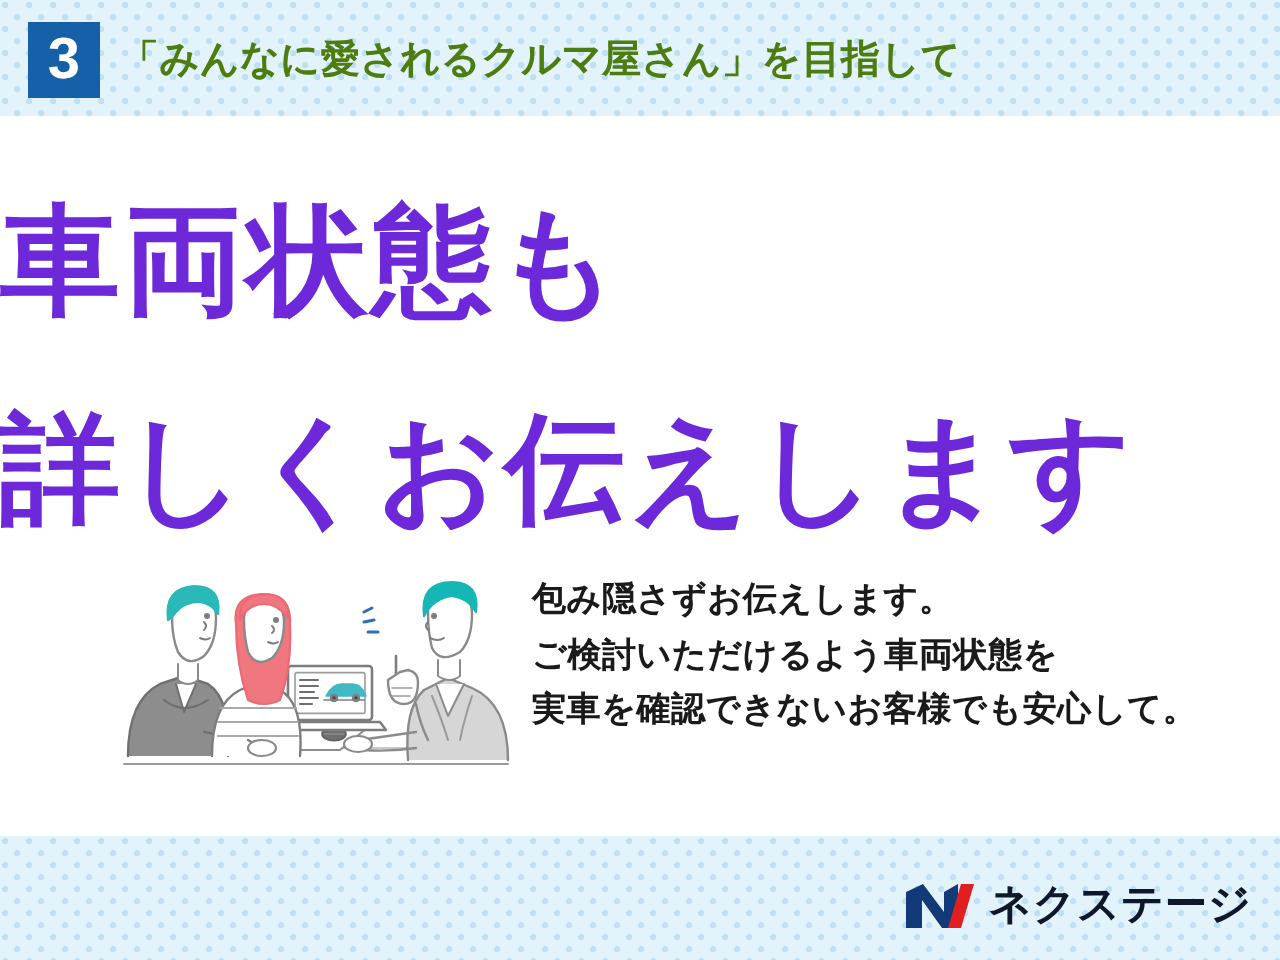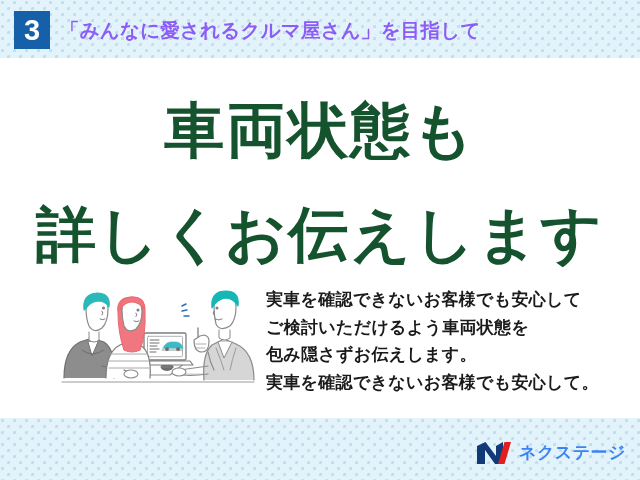--- a/index.html
+++ b/index.html
@@ -38,32 +38,31 @@
     color:#ffffff;
     font-size:29px;
     font-weight:bold;
     line-height:38px;
     text-align:center;
     letter-spacing:0;
   }
   #header-title{
     position:absolute;left:60px;top:15px;
     height:30px;line-height:30px;
-    color:#8b5cf6;
+    color:#4d7c0f;
     font-size:19.5px;
     font-weight:bold;
     letter-spacing:0.2px;
     white-space:nowrap;
   }
 
   
   #headline{
     position:absolute;left:0;top:96px;width:640px;
-    text-align:center;
-    color:#14532d;
+    color:#6d28d9;
     font-weight:bold;
     letter-spacing:2px;
   }
   #headline .l1{
     display:block;
     font-size:60px;
     line-height:70px;
   }
   #headline .l2{
     display:block;
@@ -91,22 +90,22 @@
   }
 
   
   #footer-logo{
     position:absolute;right:14px;top:438px;
     height:30px;
     display:flex;align-items:center;gap:7px;
   }
   #logo-mark{width:36px;height:26px;display:block;}
   #logo-text{
-    color:#3b82f6;
-    font-size:17px;
+    color:#0f172a;
+    font-size:21px;
     font-weight:bold;
     letter-spacing:0.5px;
     line-height:26px;
     white-space:nowrap;
   }
 </style>
 </head>
 <body>
 
 <div id="stage">
@@ -225,23 +224,22 @@
           <path d="M124 28 L128 26"></path>
           <path d="M124 33 L129 32"></path>
           <path d="M126 38 L131 38"></path>
         </g>
 
       </g>
     </svg>
   </div>
 
   <div id="body-copy">
-    <span>実車を確認できないお客様でも安心して</span>
+    <span>包み隠さずお伝えします。</span>
     <span>ご検討いただけるよう車両状態を</span>
-    <span>包み隠さずお伝えします。</span>
     <span>実車を確認できないお客様でも安心して。</span>
   </div>
 
   <div id="footer-band" class="dotband"></div>
 
   <div id="footer-logo">
     <svg id="logo-mark" viewBox="0 0 36 26" xmlns="http://www.w3.org/2000/svg">
       <path d="M1 24 L1 6 L9.5 2 L20 16 L20 6 L27 2 L27 24 L19 24 L9 10 L9 24 Z" fill="#123a78"></path>
       <path d="M22 24 L28.5 2 L35 2 L28.5 24 Z" fill="#e02020"></path>
     </svg>

